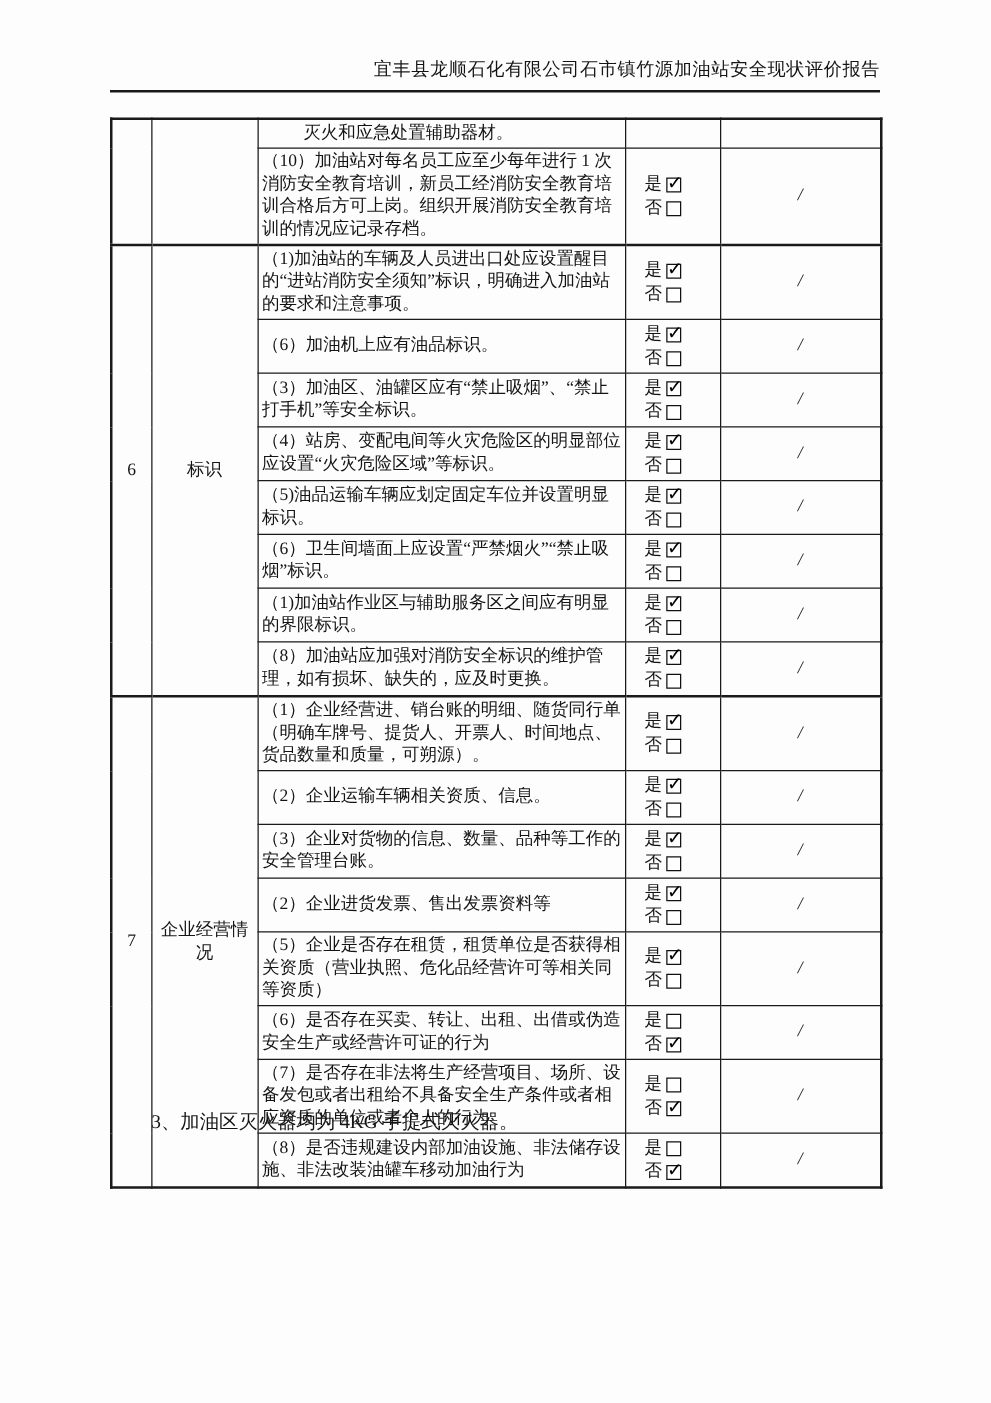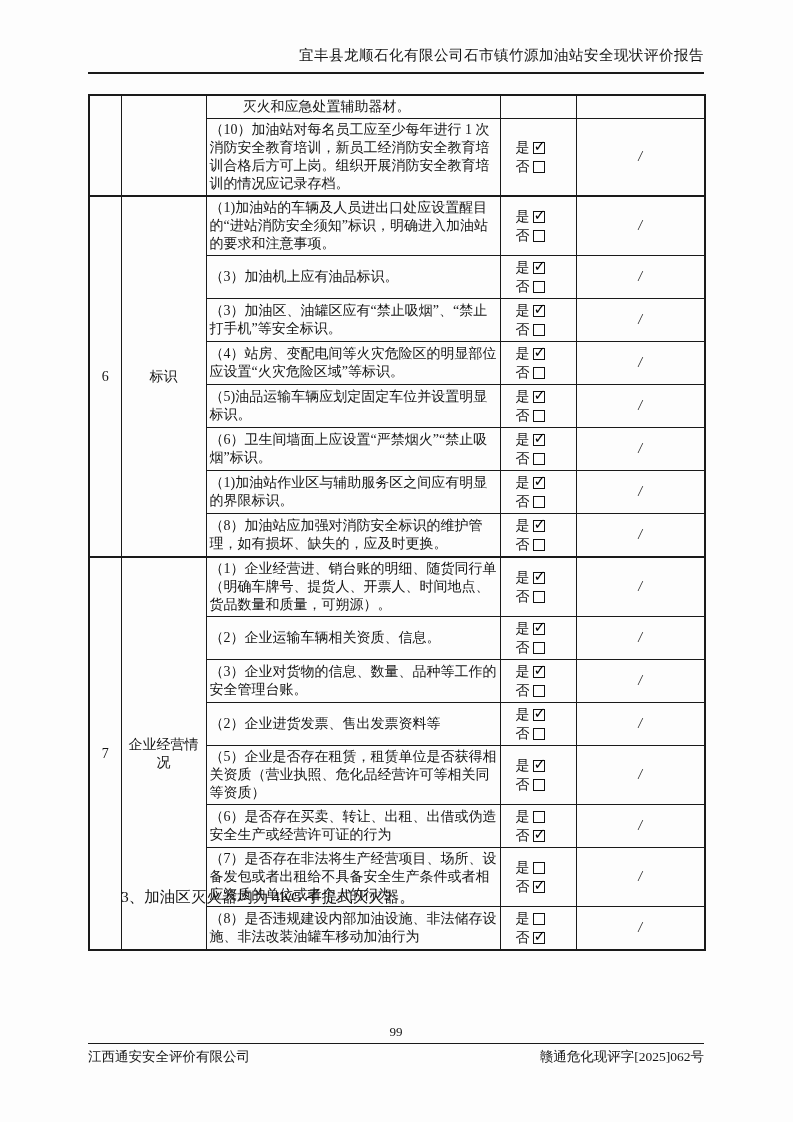--- a/index.html
+++ b/index.html
@@ -118,21 +118,21 @@
                 </span>
               </div>
               <div class="cb-line">
                 <span class="lbl">否</span>
                 <span class="box"></span>
               </div>
             </td>
             <td class="c-res">/</td>
           </tr>
           <tr>
-            <td class="c-desc">（3）加油机上应有油品标识。</td>
+            <td class="c-desc">（6）加油机上应有油品标识。</td>
             <td class="c-chk">
               <div class="cb-line">
                 <span class="lbl">是</span>
                 <span class="box">
                   <span class="mark">✓</span>
                 </span>
               </div>
               <div class="cb-line">
                 <span class="lbl">否</span>
                 <span class="box"></span>
@@ -368,21 +368,14 @@
           </tr>
         </tbody>
     </table>
   </div>
 
   <div class="content notes">
     <div class="item">3、加油区灭火器均为 4KG 手提式灭火器。</div>
   </div>
 
 
-  <div class="content doc-footer">
-    <div class="pagenum">99</div>
-    <div class="bar">
-      <span>江西通安安全评价有限公司</span>
-      <span>赣通危化现评字[2025]062号</span>
-    </div>
-  </div>
 
 </div>
 
 </body></html>

